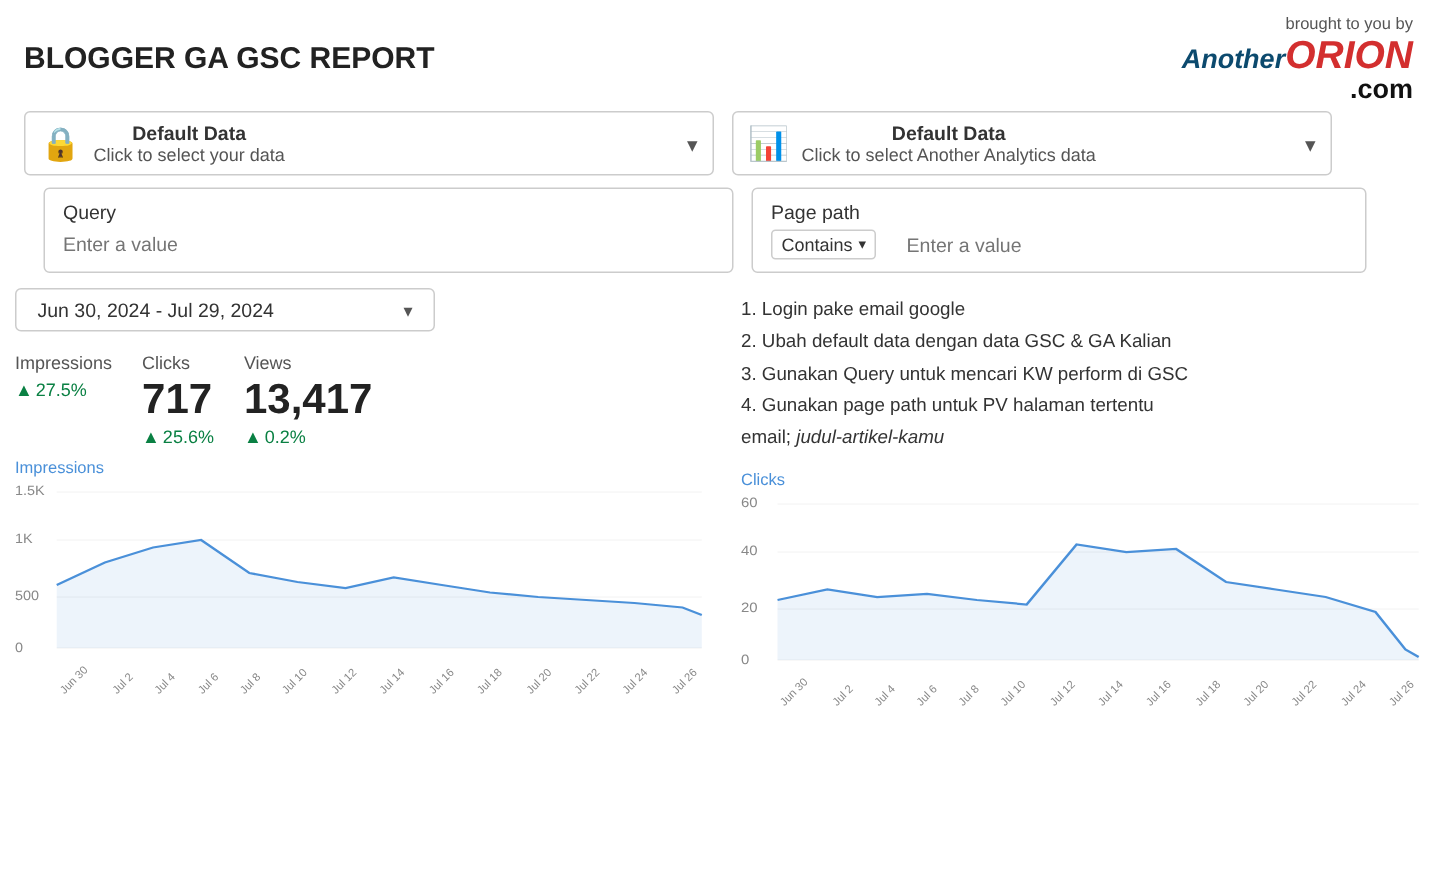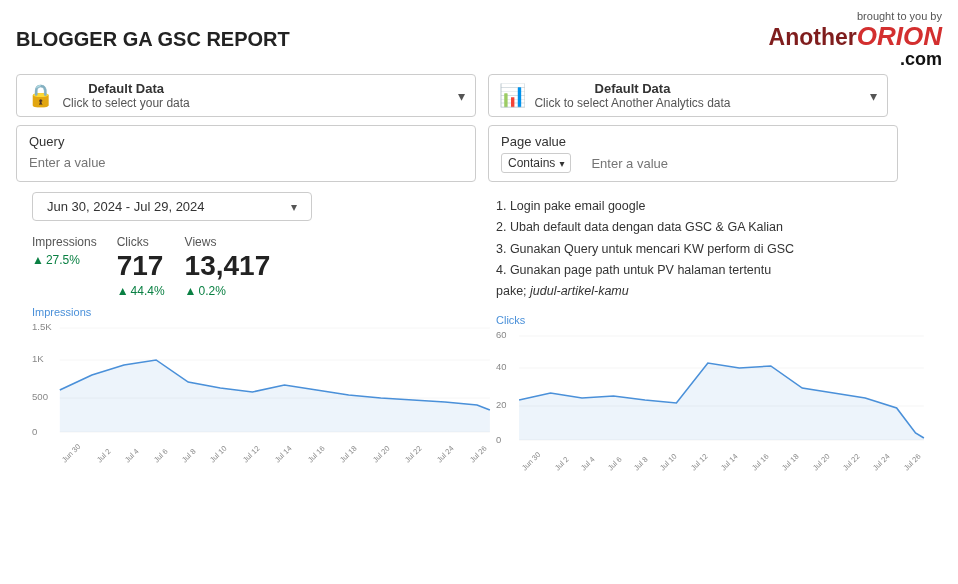--- a/index.html
+++ b/index.html
@@ -19,30 +19,30 @@
     .selector-icon { margin-right: 8px; font-size: 20px; }
     .selector-icon-gsc { color: #4a90d9; font-size: 22px; }
     .selector-icon-ga { color: #e37400; font-size: 20px; }
     .selector-text { display: flex; flex-direction: column; }
     .selector-label { font-weight: bold; font-size: 13px; color: #333; text-align: center; }
     .selector-sub { font-size: 12px; color: #555; }
     .selector-arrow { margin-left: auto; font-size: 14px; color: #555; padding-left: 8px; }
 
     .filters-row { display: flex; padding: 0 16px; gap: 12px; margin-bottom: 10px; }
     .filter-box { border: 1px solid #ccc; border-radius: 4px; padding: 8px 12px; }
-    .filter-box-left { flex: 0 0 460px; }
+    .filter-box-left { flex: 0 0 460px; margin-left: 13px; }
     .filter-box-right { flex: 0 0 410px; }
     .filter-label { font-size: 13px; color: #333; margin-bottom: 4px; font-weight: 500; }
     .filter-input { width: 100%; border: none; outline: none; font-size: 13px; color: #aaa; padding: 2px 0; }
     .filter-row-inner { display: flex; gap: 20px; }
     .filter-contains { display: flex; align-items: center; border: 1px solid #ccc; border-radius: 3px; padding: 2px 6px; font-size: 12px; cursor: pointer; }
     .filter-contains-arrow { font-size: 10px; margin-left: 4px; }
     .filter-input-right { flex: 1; border: none; outline: none; font-size: 13px; color: #aaa; }
 
-    .main-row { display: flex; padding: 0 32px; gap: 4px; }
+    .main-row { display: flex; padding: 0 10px; gap: 24px; }
     .left-panel { flex: 0 0 460px; }
     .right-panel { flex: 1; }
 
     .date-range-btn { display: flex; align-items: center; border: 1px solid #ccc; border-radius: 4px; padding: 6px 14px; cursor: pointer; width: 280px; margin-bottom: 14px; background: #fff; }
     .date-range-text { font-size: 13px; color: #333; }
     .date-range-arrow { margin-left: auto; font-size: 12px; color: #555; }
 
     .metrics-row { display: flex; gap: 20px; margin-bottom: 8px; }
     .metric { display: flex; flex-direction: column; }
     .metric-label { font-size: 12px; color: #555; margin-bottom: 2px; }
@@ -63,21 +63,21 @@
     .chart-area { fill: rgba(74,144,217,0.08); stroke: none; }
   </style>
 </head>
 <body>
 
 <div class="header">
   <span class="header-title">BLOGGER GA GSC REPORT</span>
   <div class="brand">
     <span style="font-size:11px;color:#555;">brought to you by</span>
     <span class="brand-logo">
-      <span class="another" style="color:#7f1d1d;font-size:23px;font-weight:900;">Another</span><span class="orion" style="color:#d32f2f;font-size:26px;font-weight:900;font-style:italic;">ORION</span><br><span style="text-align:right;display:block;font-size:18px;font-weight:900;color:#111;">.com</span>
+      <span class="another" style="color:#0c4a6e;font-size:18px;font-weight:900;font-style:italic;">Another</span><span class="orion" style="color:#d32f2f;font-size:26px;font-weight:900;font-style:italic;">ORION</span><br><span style="text-align:right;display:block;font-size:18px;font-weight:900;color:#111;">.com</span>
     </span>
   </div>
 </div>
 
 <div class="selectors-row">
   <div class="selector-box selector-box-left">
     <span class="selector-icon selector-icon-gsc">🔒</span>
     <div class="selector-text">
       <span class="selector-label">Default Data</span>
       <span class="selector-sub">Click to select your data</span>
@@ -93,21 +93,21 @@
     <span class="selector-arrow">▾</span>
   </div>
 </div>
 
 <div class="filters-row">
   <div class="filter-box filter-box-left">
     <div class="filter-label">Query</div>
     <input class="filter-input" type="text" placeholder="Enter a value" style="">
   </div>
   <div class="filter-box filter-box-right">
-    <div class="filter-label">Page value</div>
+    <div class="filter-label">Page path</div>
     <div class="filter-row-inner">
       <div class="filter-contains">
         <span>Contains</span>
         <span class="filter-contains-arrow">▾</span>
       </div>
       <input class="filter-input-right" type="text" placeholder="Enter a value" style="">
     </div>
   </div>
 </div>
 
@@ -124,21 +124,21 @@
       <div class="metric">
         <span class="metric-label">Impressions</span>
         <span class="metric-change up">
           <span class="metric-arrow-up">▲</span><span>27.5%</span>
         </span>
       </div>
       <div class="metric">
         <span class="metric-label">Clicks</span>
         <span class="metric-value">717</span>
         <span class="metric-change up">
-          <span class="metric-arrow-up">▲</span><span>44.4%</span>
+          <span class="metric-arrow-up">▲</span><span>25.6%</span>
         </span>
       </div>
       <div class="metric">
         <span class="metric-label">Views</span>
         <span class="metric-value">13,417</span>
         <span class="metric-change up">
           <span class="metric-arrow-up">▲</span><span>0.2%</span>
         </span>
       </div>
     </div>
@@ -183,21 +183,21 @@
   </div>
 
   <div class="right-panel">
 
     <div class="instructions" style="margin-bottom:12px;">
       <div>1. Login pake email google</div>
       <div>2. Ubah default data dengan data GSC &amp; GA Kalian</div>
       <div>3. Gunakan Query untuk mencari KW perform di GSC</div>
       <div>4. Gunakan page path untuk PV halaman tertentu</div>
       <div>
-        <span>pake; </span><span class="italic">judul-artikel-kamu</span>
+        <span>email; </span><span class="italic">judul-artikel-kamu</span>
       </div>
     </div>
 
     <div class="chart-container">
       <div class="chart-label" style="font-size:11px;color:#4a90d9;">Clicks</div>
       <svg class="chart-svg" viewBox="0 0 410 120" preserveAspectRatio="none" style="width:100%;height:120px;">
 
         <text x="0" y="10" class="axis-label" style="font-size:9px;fill:#888;">60</text>
         <text x="0" y="42" class="axis-label" style="font-size:9px;fill:#888;">40</text>
         <text x="0" y="80" class="axis-label" style="font-size:9px;fill:#888;">20</text>

